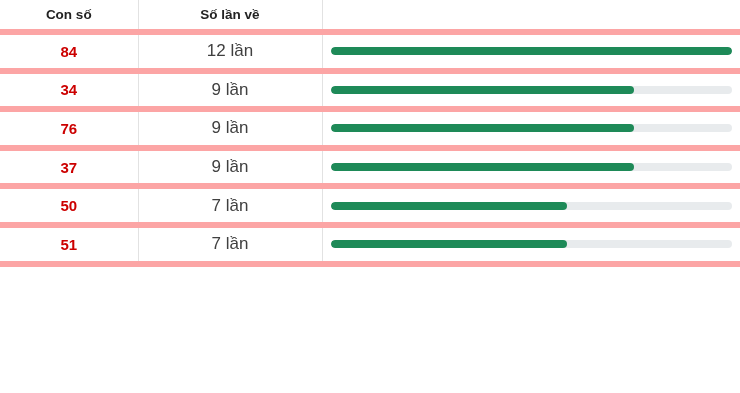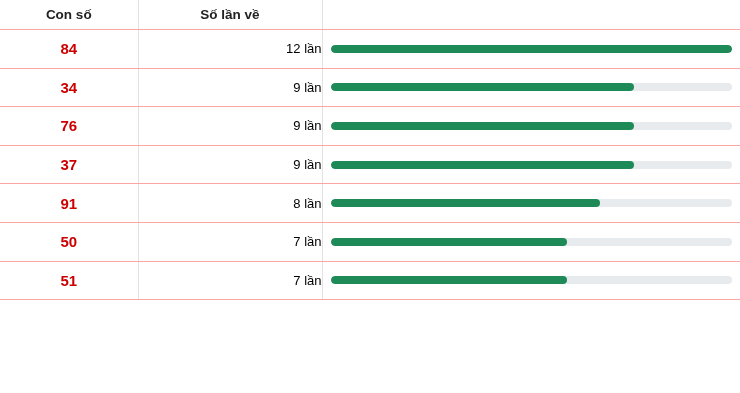--- a/index.html
+++ b/index.html
@@ -21,21 +21,21 @@
     table-layout: fixed;
   }
 
   .stats-table col.col-number { width: 138px; }
   .stats-table col.col-count  { width: 184px; }
   .stats-table col.col-bar    { width: 418px; }
 
   .stats-table th,
   .stats-table td {
     border-right: 1px solid #e2e2e2;
-    border-bottom: 1px solid #fca5a5;
+    border-bottom: 6px solid #fca5a5;
     padding: 0;
     vertical-align: middle;
   }
   .stats-table th:last-child,
   .stats-table td:last-child {
     border-right: none;
   }
 
   thead th {
     height: 29px;
@@ -50,24 +50,24 @@
   tbody tr { height: 38.6px; margin-left: 7px; }
 
   td.cell-number {
     text-align: center;
     font-size: 15px;
     font-weight: bold;
     color: #cc0000;
   }
 
   td.cell-count {
-    text-align: right;
-    font-size: 13px;
+    text-align: center;
+    font-size: 17px;
     font-weight: normal;
-    color: #000000;
+    color: #404040;
   }
 
   td.cell-bar {
     padding: 0 9px 0 8px;
   }
 
   .bar-track {
     position: relative;
     width: 401px;
     height: 8px;
@@ -132,29 +132,20 @@
       <tr>
         <td class="cell-number">37</td>
         <td class="cell-count">9 lần</td>
         <td class="cell-bar">
           <div class="bar-track" style="background: rgb(232, 235, 237);">
             <div class="bar-fill" style="width: 75.6%; background: rgb(30, 138, 88);"></div>
           </div>
         </td>
       </tr>
       <tr>
-        <td class="cell-number">91</td>
-        <td class="cell-count">8 lần</td>
-        <td class="cell-bar">
-          <div class="bar-track" style="background: rgb(232, 235, 237);">
-            <div class="bar-fill" style="width: 67.3%; background: rgb(30, 138, 88);"></div>
-          </div>
-        </td>
-      </tr>
-      <tr>
         <td class="cell-number">50</td>
         <td class="cell-count">7 lần</td>
         <td class="cell-bar">
           <div class="bar-track" style="background: rgb(232, 235, 237);">
             <div class="bar-fill" style="width: 58.9%; background: rgb(30, 138, 88);"></div>
           </div>
         </td>
       </tr>
       <tr>
         <td class="cell-number">51</td>

